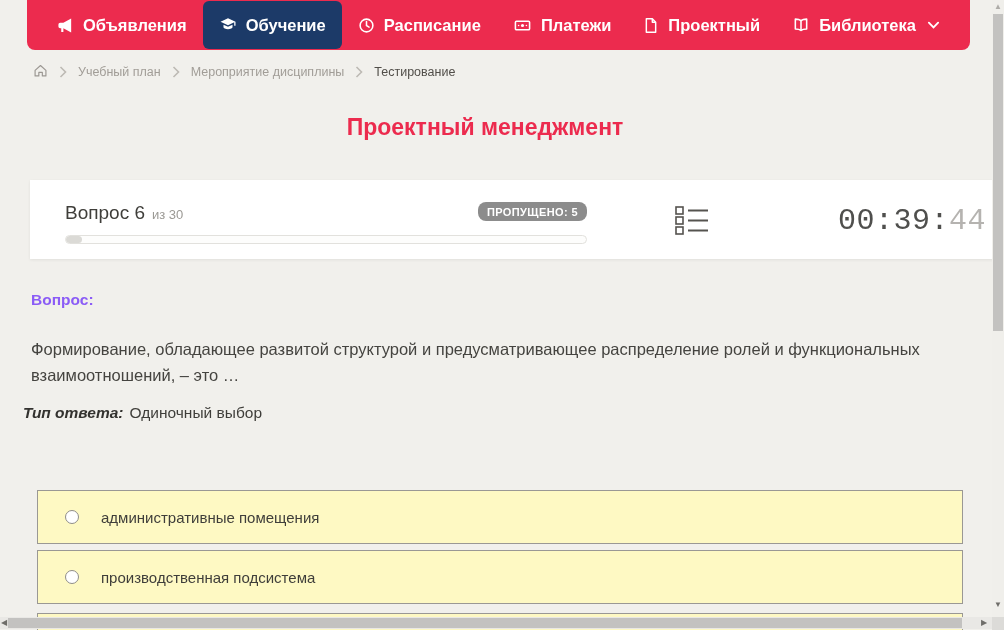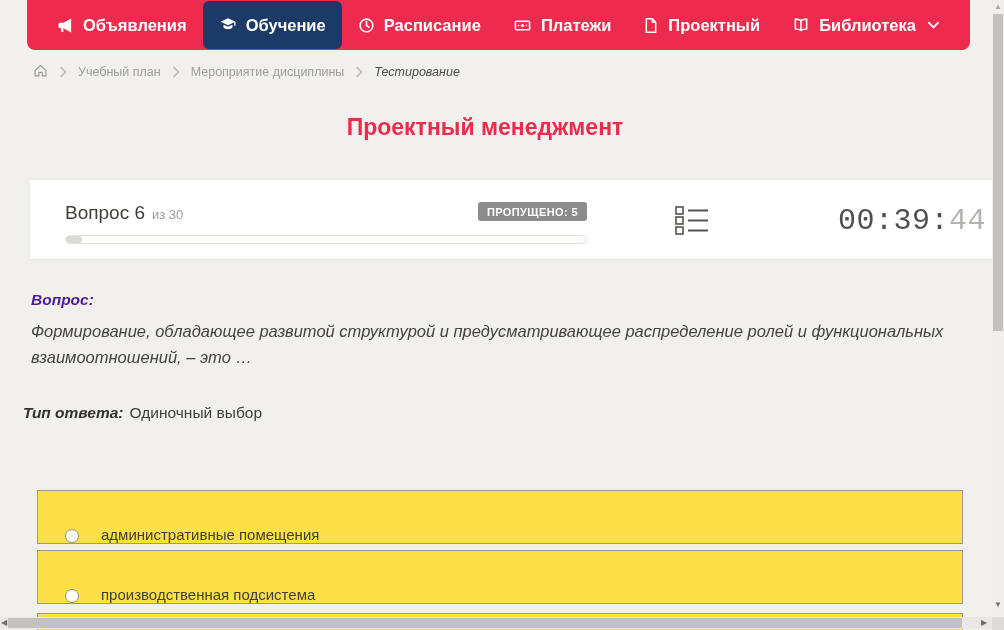--- a/index.html
+++ b/index.html
@@ -14,57 +14,57 @@
   .nav-item { display:flex; align-items:center; gap:9px; padding:0 16px; cursor:pointer;
               color:#fff; font-size:16.5px; font-weight:bold; white-space:nowrap; }
   .nav-item.active { background:#1c3a68; border-radius:6px; margin:1px 0; }
   .nav-item svg { display:block; }
   .chevron-dn { margin-left:2px; display:flex; align-items:center; }
 
   
   .breadcrumb { position:absolute; left:33px; top:63px; display:flex; align-items:center; gap:11px;
                 font-size:12.5px; color:#a19d97;text-align:right; }
   .crumb { cursor:pointer; }
-  .crumb.current { color:#514e49;font-style:italic; }
+  .crumb.current { color:#514e49; }
   .crumb-sep { display:flex; align-items:center; }
 
   
   .page-title { position:absolute; left:0; right:34px; top:114px; text-align:center;
                 color:#ec2b4e; font-size:23px; font-weight:bold; }
 
   
   .qcard { position:absolute; left:30px; top:180px; width:976px; height:79px; background:#fff;
            box-shadow:0 1px 3px rgba(0,0,0,.07); }
   .qcard-left { position:absolute; left:35px; top:22px; width:522px; }
   .qnum-row { display:flex; align-items:baseline; gap:7px; position:relative; height:27px; }
   .qnum { font-size:19px; color:#3f3e3a; }
   .qtotal { font-size:13px; color:#9b9994; }
   .skip-badge { position:absolute; right:0; top:0; background:#8c8c8c; color:#fff;
                 font-size:11px; font-weight:bold; letter-spacing:.4px;
-                padding:4px 9px 3px; border-radius:3px; }
+                padding:4px 9px 3px; border-radius:8px; }
   .progress-track { position:relative; margin-top:6px; height:9px; border:1px solid #e2e1dd;
                     border-radius:5px; background:#fdfdfc; overflow:hidden; }
   .progress-fill { position:absolute; left:0; top:0; bottom:0; width:16px; background:#dbdad6;
                    border-radius:5px; }
   .qlist-btn { position:absolute; left:645px; top:25px; width:34px; height:31px; cursor:pointer; }
   .timer { position:absolute; right:20px; top:24px; font-size:30px; letter-spacing:.5px;
            color:#4f4f4d;font-family:Liberation Mono, monospace; }
   .timer .secs { color:#b5b3b0; }
 
   
   .qbody { position:absolute; left:31px; top:291px; width:938px; }
-  .q-heading { font-size:15.5px; font-weight:bold; font-style:italic; color:#4c1d95; }
-  .q-text { margin-top:9px; font-size:16.5px; line-height:26px; color:#454440;font-style:italic; }
+  .q-heading { font-size:15.5px; font-weight:bold; color:#8b5cf6; }
+  .q-text { margin-top:27px; font-size:16.5px; line-height:26px; color:#454440; }
   .q-type { position:absolute; left:23px; top:404px; font-size:15.5px; color:#3f3e3a; }
   .q-type .type-label { font-weight:bold; font-style:italic; color:#33322f; margin-right:6px; }
 
   
   .options { position:absolute; left:37px; top:490px; width:926px; }
-  .option { height:54px; background:#fde047; border:1px solid #9a9894;
-            display:flex; align-items:flex-end; cursor:pointer; }
+  .option { height:54px; background:#fef9c3; border:1px solid #9a9894;
+            display:flex; align-items:center; cursor:pointer; }
   .option.o1 { margin-bottom:6px; }
   .option.o2 { margin-bottom:9px; }
   .option.partial { height:40px; }
   .radio { width:14px; height:14px; border:1px solid #8f8d89; border-radius:50%;
            background:#fff; margin-left:27px; flex:none; cursor:pointer; }
   .option-label { margin-left:22px; font-size:15px; color:#3f3e3a; }
 
   
   .vscroll { position:absolute; right:0; top:0; width:12px; height:617px; background:#f0efeb; z-index:10; }
   .vthumb { position:absolute; left:1px; top:14px; width:10px; height:317px; background:#c3c2c0; cursor:pointer; }

